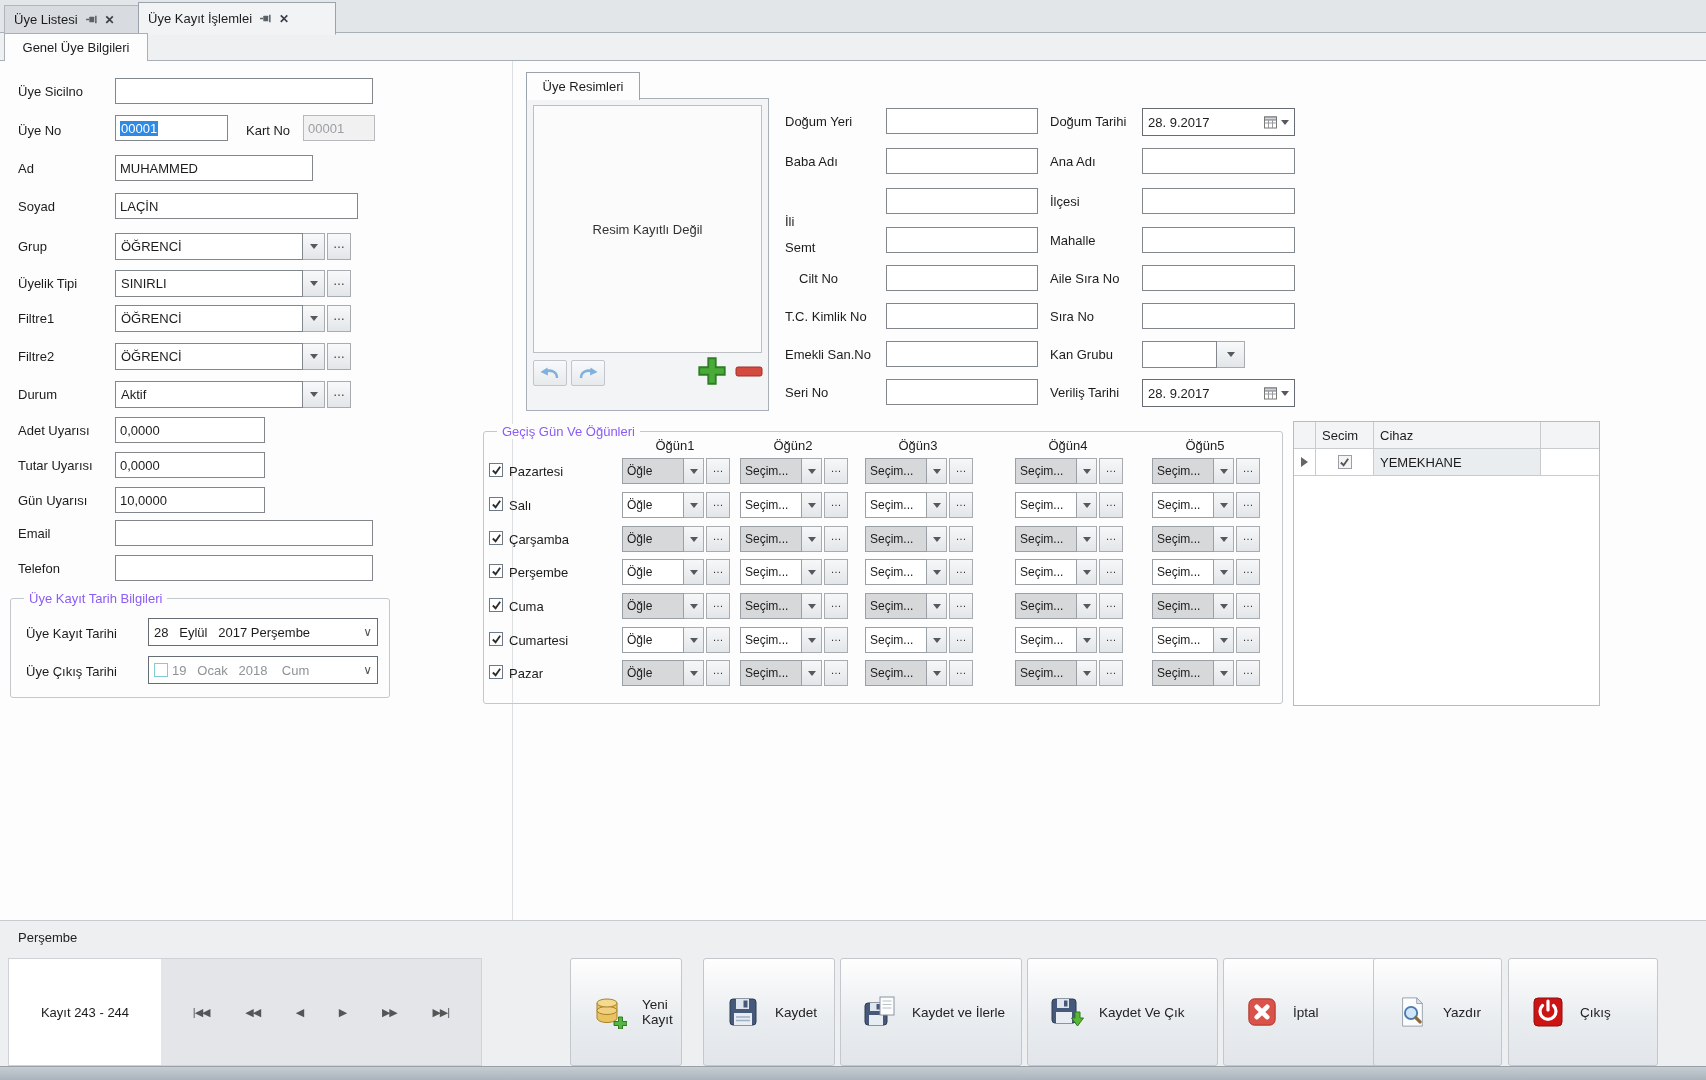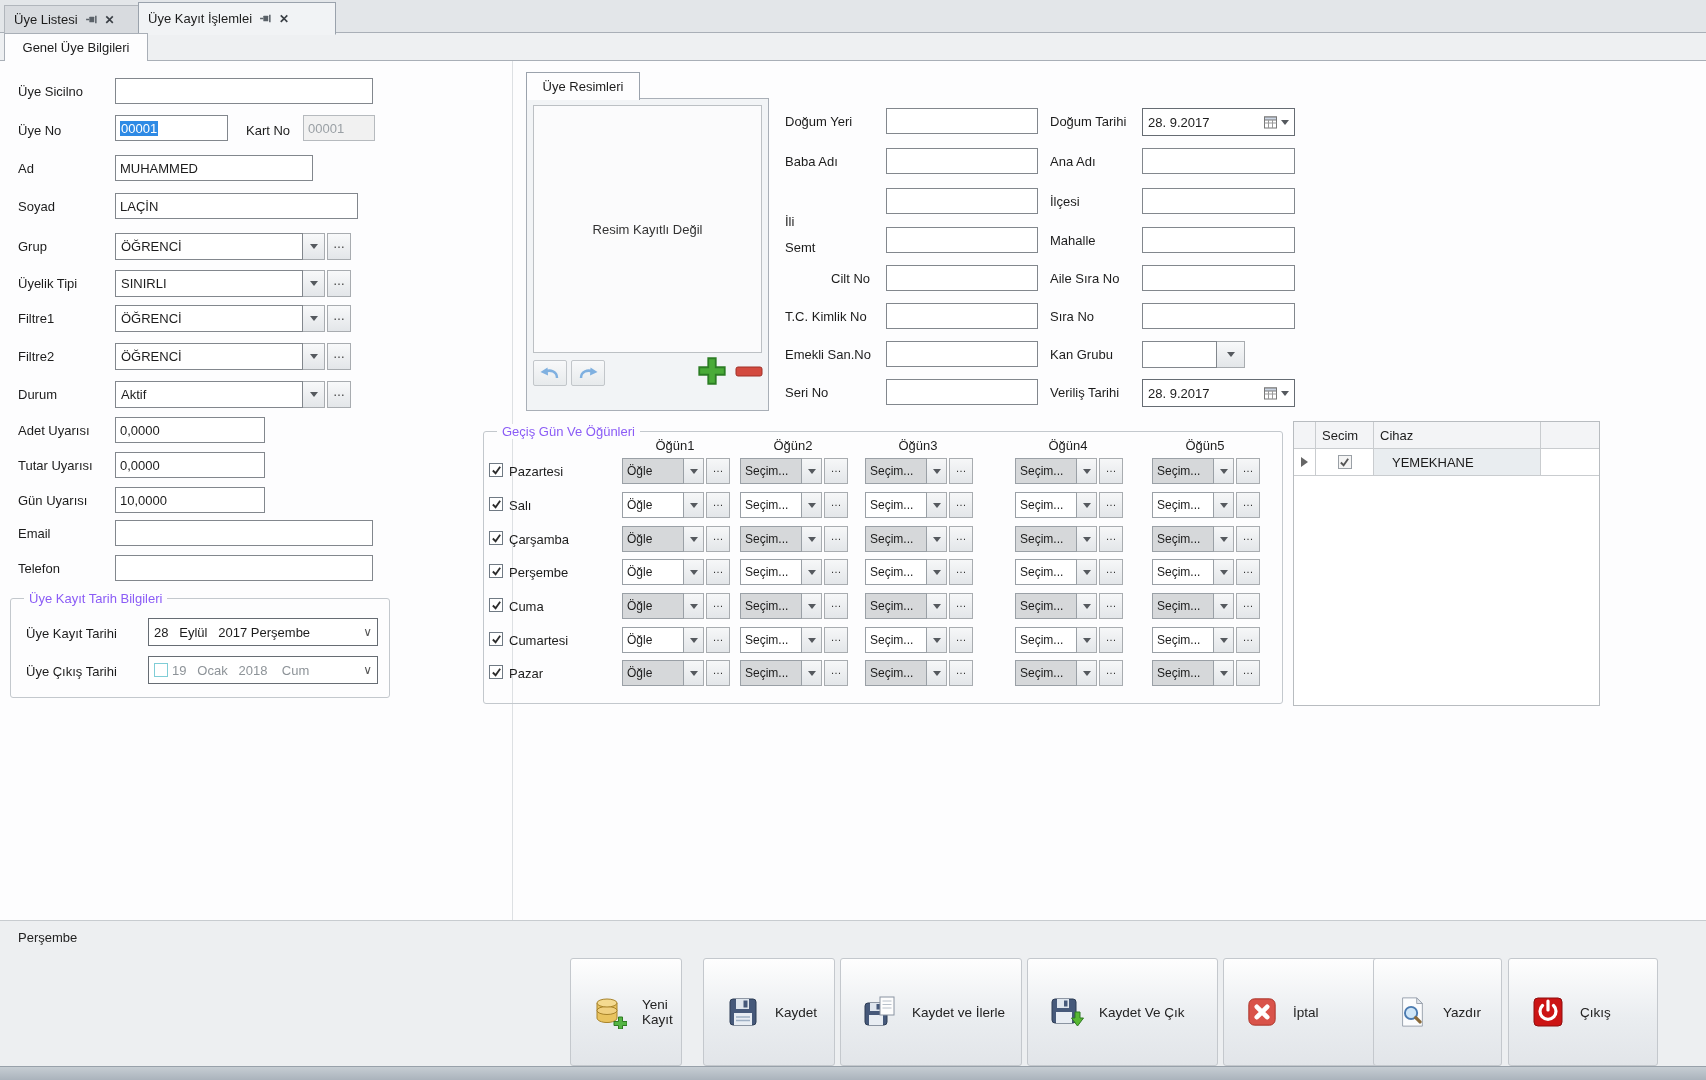--- a/index.html
+++ b/index.html
@@ -72,21 +72,21 @@
   .devtable{position:absolute;left:1293px;top:421px;width:307px;height:285px;background:#fff;border:1px solid #b8bcc0;box-sizing:border-box;}
   .devrow{display:flex;height:27px;}
   .devrow .cell{border-right:1px solid #c9cccf;border-bottom:1px solid #c9cccf;box-sizing:border-box;display:flex;align-items:center;padding:0 6px;}
   .devrow.head .cell{background:#f3f4f6;}
   .cell.c-sel{width:22px;justify-content:center;padding:0;}
   .cell.c-secim{width:58px;}
   .cell.c-cihaz{width:167px;}
   .cell.c-fill{flex:1;border-right:none;}
   .rowarrow{width:0;height:0;border-top:5px solid transparent;border-bottom:5px solid transparent;border-left:7px solid #666;}
   .cell .cb{position:static;background:#f4f4f4;border-color:#9aa0a6;}
-  .cell-hl{background:#e9edf0;width:100%;height:100%;display:flex;align-items:center;padding-left:18px;box-sizing:border-box;}
+  .cell-hl{background:#e9edf0;width:100%;height:100%;display:flex;align-items:center;padding-left:6px;box-sizing:border-box;}
 
   
   .footer-bg{position:absolute;left:0;top:920px;width:1706px;height:160px;background:#edeff1;border-top:1px solid #c8ccd0;box-sizing:border-box;}
   .bottom-strip{position:absolute;left:0;top:1066px;width:1706px;height:14px;background:linear-gradient(#c6cdd3,#aab3bc);border-top:1px solid #98a1aa;box-sizing:border-box;}
   .navigator{position:absolute;left:8px;top:958px;width:474px;height:108px;border:1px solid #cfd3d7;background:#e3e5e8;box-sizing:border-box;display:flex;}
   .nav-white{width:152px;background:#fff;display:flex;align-items:center;justify-content:center;}
   .nav-gray{flex:1;display:flex;align-items:center;justify-content:space-around;padding:0 14px;}
   .vcr{font-size:11px;color:#555;letter-spacing:-1px;cursor:default;}
   .fbtn{position:absolute;top:958px;height:108px;background:linear-gradient(#fefefe,#eaedf0 55%,#e2e5e9);border:1px solid #c4c8cd;border-radius:3px;box-sizing:border-box;display:flex;align-items:center;gap:15px;padding-left:22px;font-size:13.5px;color:#222;}
   .fbtn svg{flex:0 0 auto;}
@@ -302,21 +302,21 @@
 
   <span class="flabel" style="left:785px;top:240px">Semt</span>
   <div class="tinput" style="left:886px;top:227px;width:152px">
       <span></span>
     </div>
   <span class="flabel" style="left:1050px;top:233px">Mahalle</span>
   <div class="tinput" style="left:1142px;top:227px;width:153px">
       <span></span>
     </div>
 
-  <span class="flabel" style="left:831px;top:271px">Cilt No</span>
+  <span class="flabel" style="left:799px;top:271px">Cilt No</span>
   <div class="tinput" style="left:886px;top:265px;width:152px">
       <span></span>
     </div>
   <span class="flabel" style="left:1050px;top:271px">Aile Sıra No</span>
   <div class="tinput" style="left:1142px;top:265px;width:153px">
       <span></span>
     </div>
 
   <span class="flabel" style="left:785px;top:309px">T.C. Kimlik No</span>
   <div class="tinput" style="left:886px;top:303px;width:152px">
@@ -688,20 +688,33 @@
       <div class="cell c-cihaz" style="padding:0">
           <span class="cell-hl">YEMEKHANE</span>
         </div>
       <div class="cell c-fill"></div>
     </div>
   </div>
 
   <div class="footer-bg"></div>
   <span class="islemler">Perşembe</span>
 
+  <div class="navigator">
+    <div class="nav-white">
+        <span>Kayıt 243 - 244</span>
+      </div>
+    <div class="nav-gray">
+        <span class="vcr">|◀◀</span>
+        <span class="vcr">◀◀</span>
+        <span class="vcr">◀</span>
+        <span class="vcr">▶</span>
+        <span class="vcr">▶▶</span>
+        <span class="vcr">▶▶|</span>
+      </div>
+  </div>
 
   <div class="fbtn" style="left:570px;width:112px">
     <svg width="34" height="34" viewBox="0 0 34 34">
       <path d="M4 8 v15 c0 2.5 4.5 4.5 10 4.5 s10 -2 10 -4.5 V8" fill="#e9c35f" stroke="#a8832a"></path>
       <ellipse cx="14" cy="15.5" rx="10" ry="4" fill="#f0d080" stroke="#a8832a"></ellipse>
       <ellipse cx="14" cy="8" rx="10" ry="4" fill="#f4da90" stroke="#a8832a"></ellipse>
       <path d="M25 21.5 h4.5 v4.5 h4.5 v4.5 h-4.5 v3.5? z" fill="none"></path>
       <path d="M25.5 22 h4 v4.5 h4.5 v4 h-4.5 v3.5 h-4 v-3.5 h-4.5 v-4 h4.5 z" fill="#55b544" stroke="#2f7a22"></path>
     </svg>
     <span>Yeni Kayıt</span>

